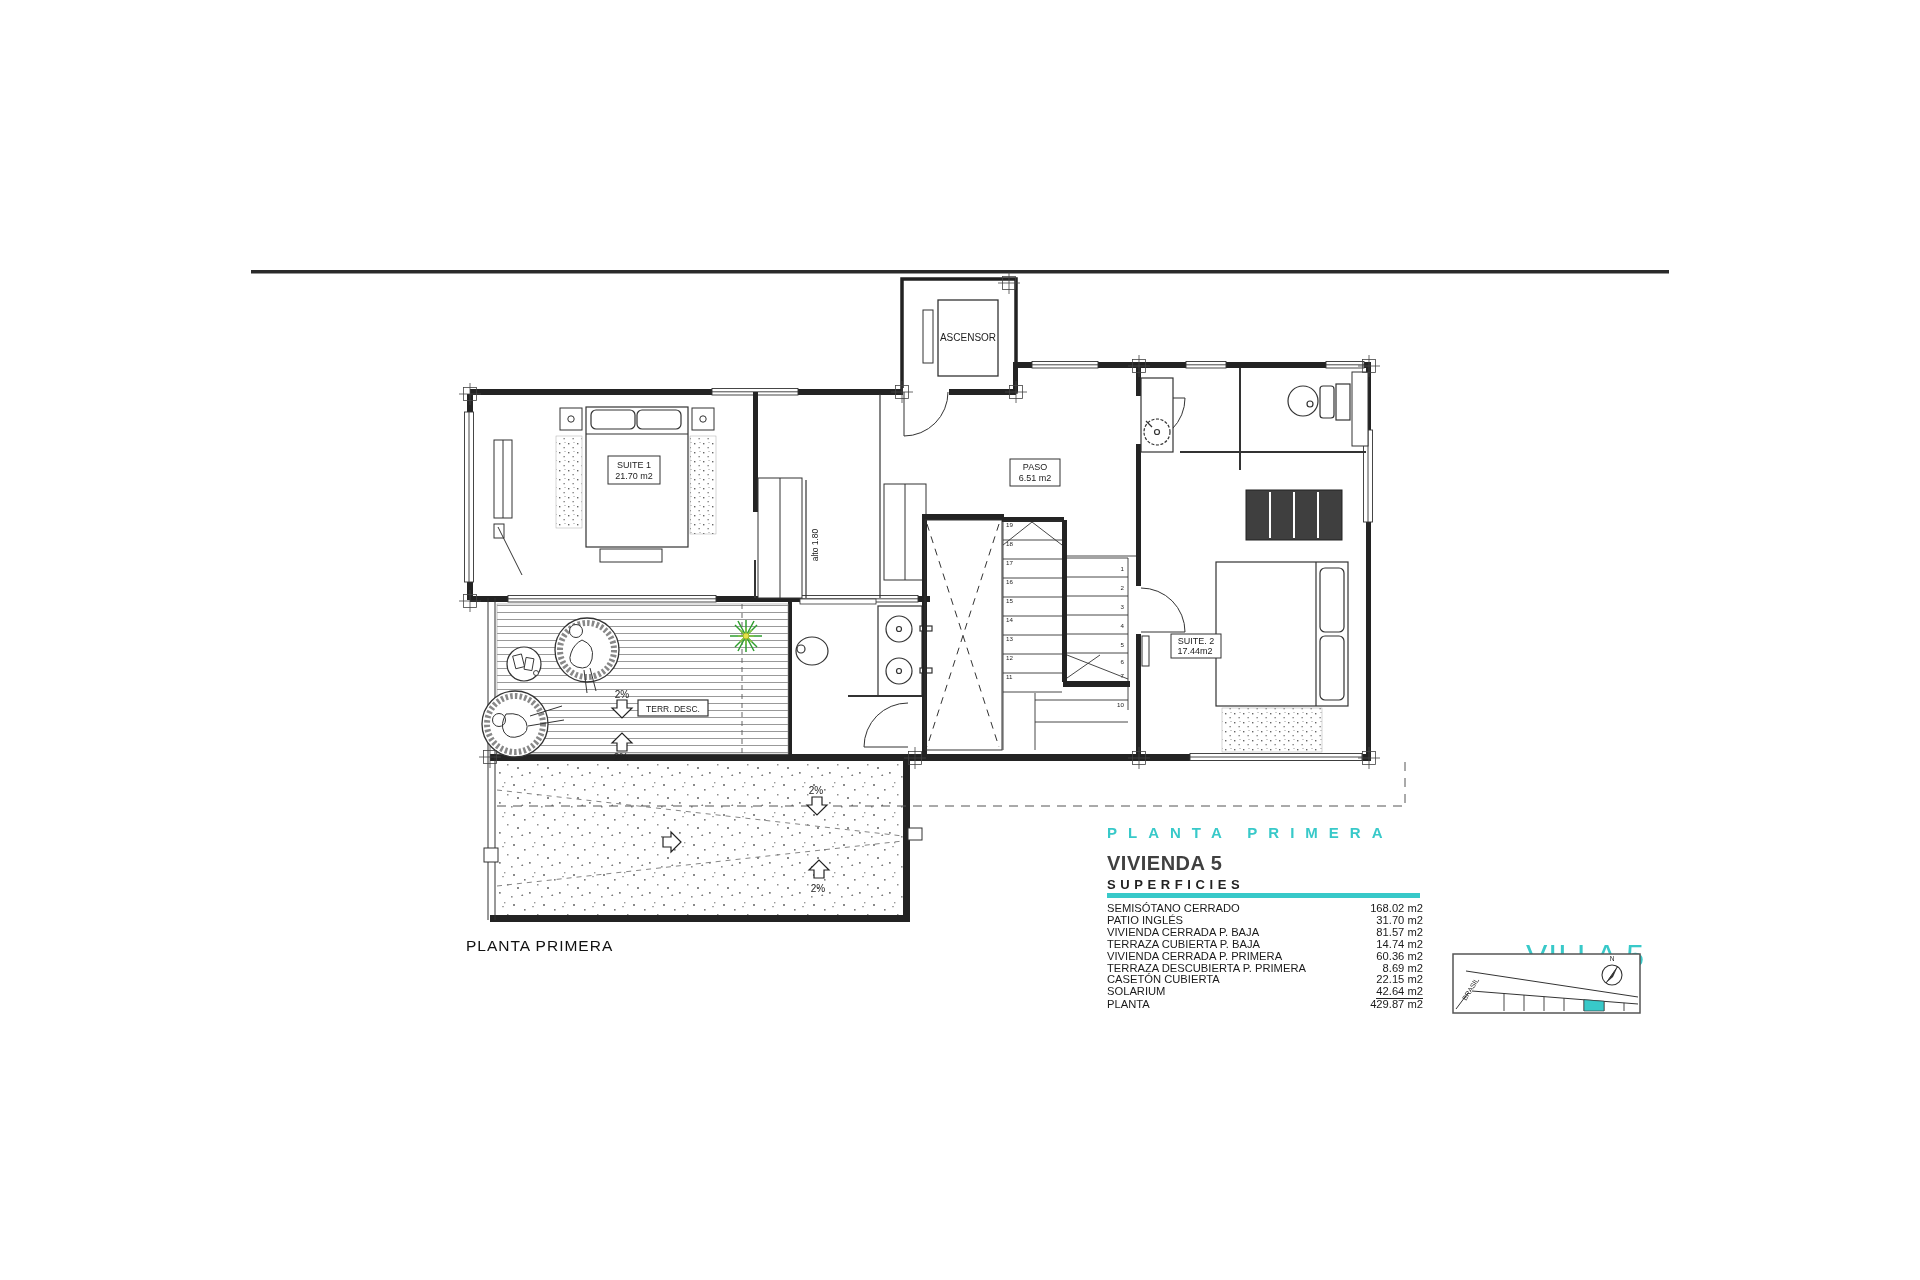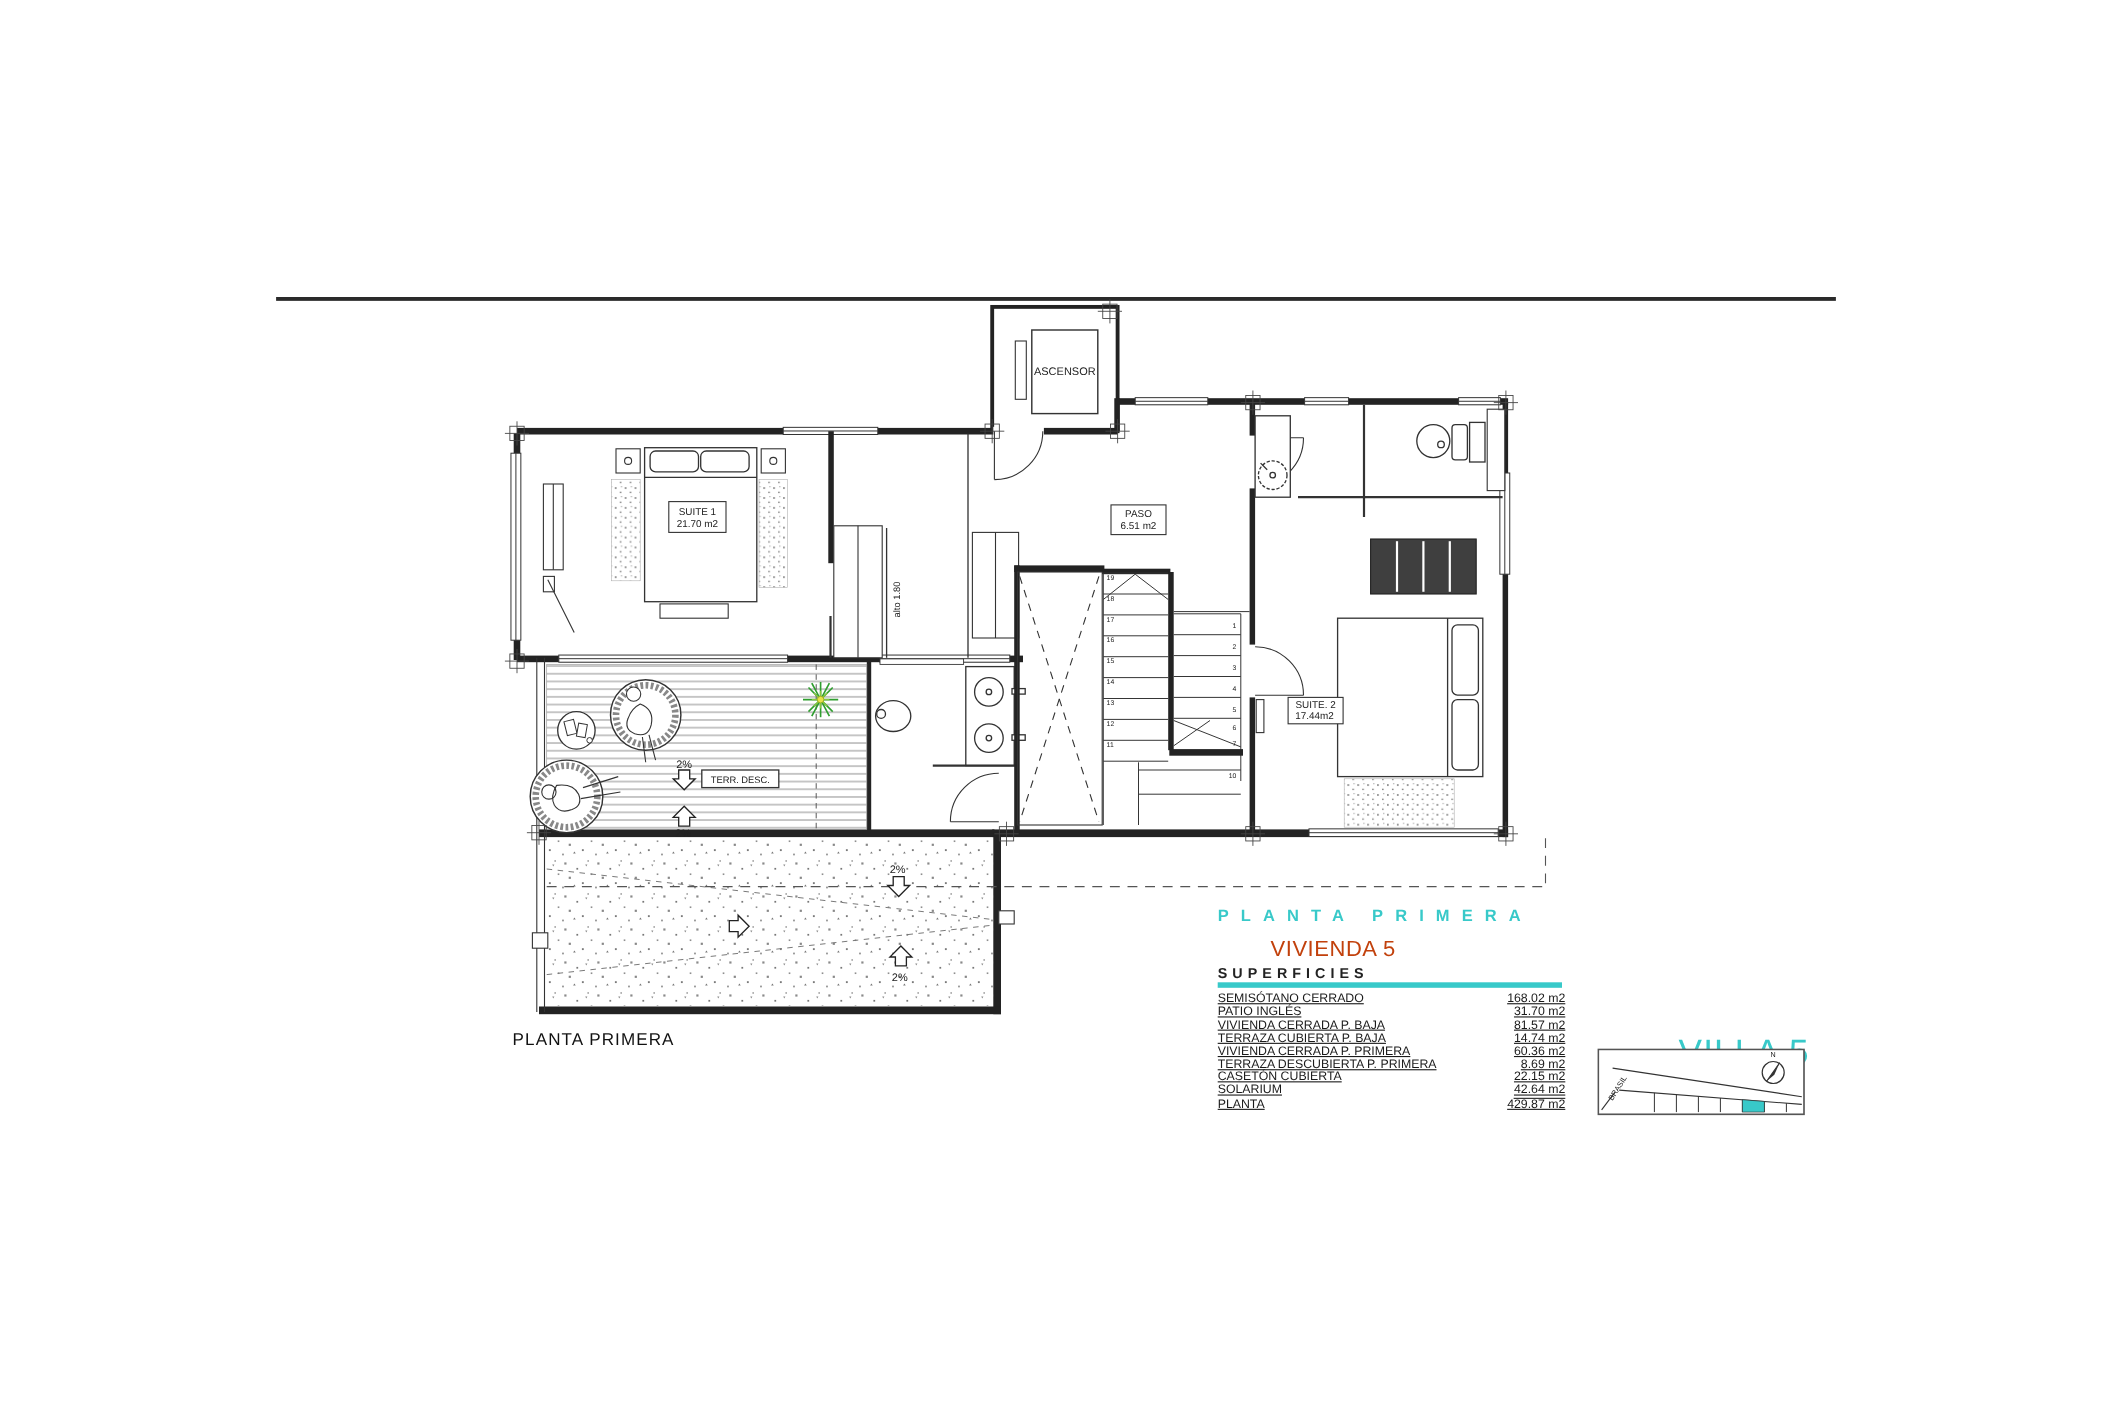--- a/index.html
+++ b/index.html
@@ -1,25 +1,25 @@
 <!DOCTYPE html>
 <html style="--accent: #38C9C9;"><head>
 <meta charset="utf-8">
 <style>
   html,body{margin:0;padding:0;background:#fff;}
   .sheet{position:relative;width:1920px;height:1160px;background:#fff;overflow:hidden;
          font-family:"Liberation Sans", sans-serif;}
   .abs{position:absolute;}
   svg text{font-family:"Liberation Sans", sans-serif;fill:#222;}
   .cyantitle{color:var(--accent,#38C9C9);font-size:15px;letter-spacing:11px;font-weight:600;white-space:nowrap;}
-  .unit{color:#c2410c;font-size:20px;font-weight:400;letter-spacing:.5px;margin-left:48px;}
+  .unit{color:#404040;font-size:20px;font-weight:700;letter-spacing:.5px;}
   .sect{color:#222;font-size:13px;font-weight:700;letter-spacing:4.6px;}
   .bar{background:var(--accent,#38C9C9);width:313px;height:5px;}
   .tbl{width:316px;color:#1a1a1a;font-size:11.2px;}
-  .row{display:flex;justify-content:space-between;line-height:11.9px;white-space:nowrap;text-decoration:underline;}
+  .row{display:flex;justify-content:space-between;line-height:11.9px;white-space:nowrap;}
   .row .v.u{border-bottom:1.2px solid #222;margin-left:35px;}
   .villa{color:var(--accent,#38C9C9);font-size:32px;letter-spacing:1px;white-space:nowrap;}
   .caption{color:#111;font-size:15.5px;letter-spacing:1px;white-space:nowrap;}
 </style>
 </head>
 <body>
 
 <div class="sheet">
 
 <svg class="abs" style="left:0;top:0" width="1920" height="1280" viewBox="0 0 1920 1280">

